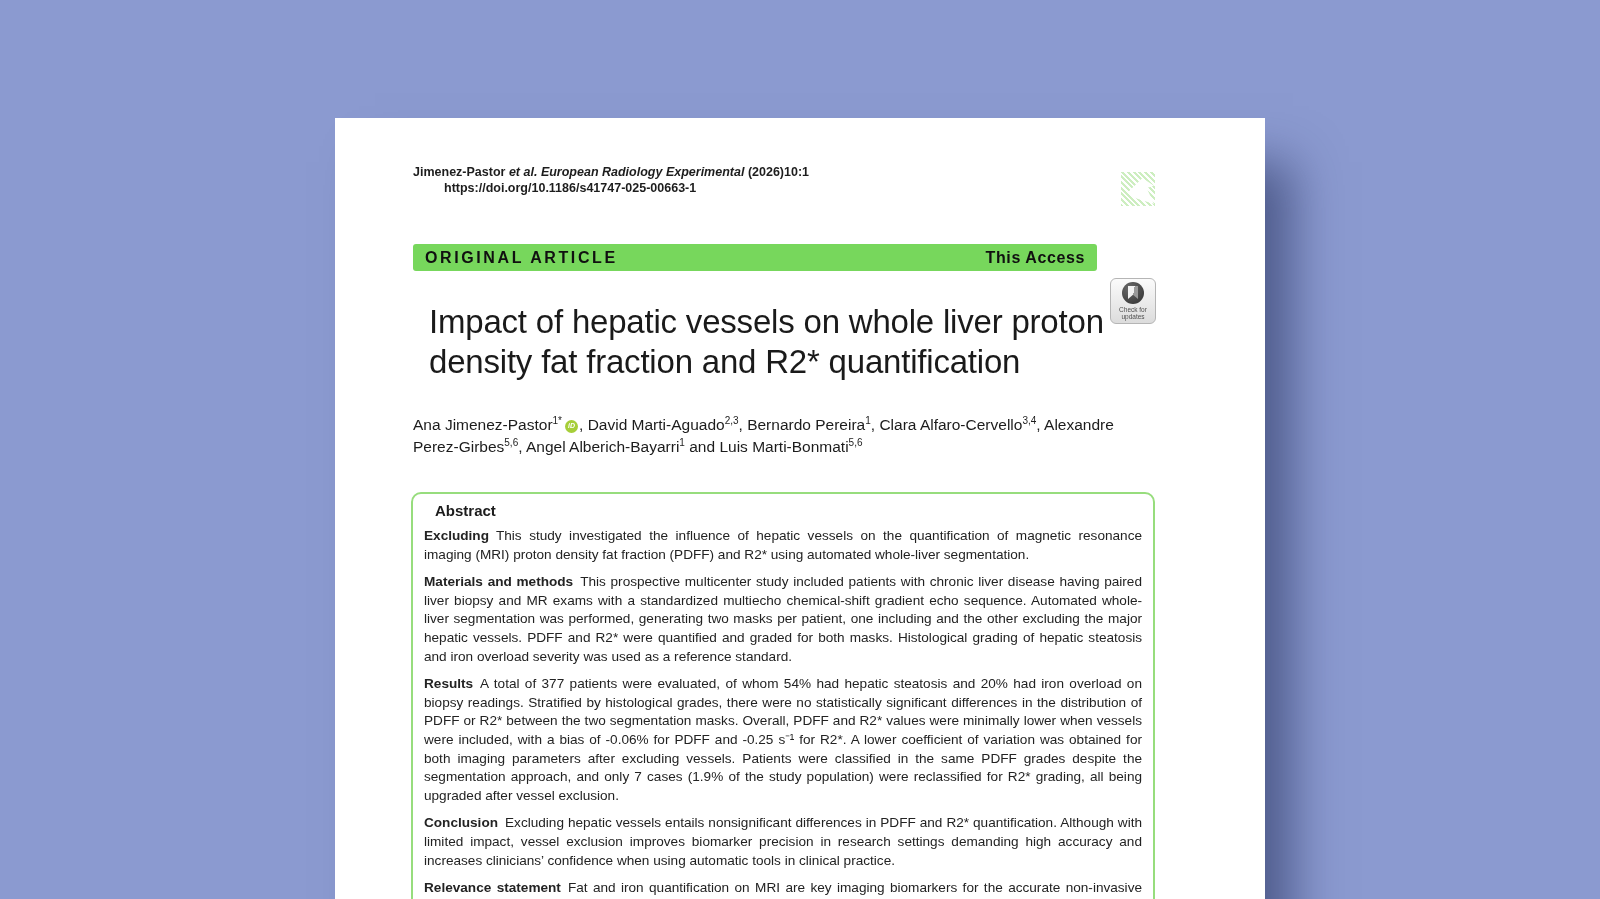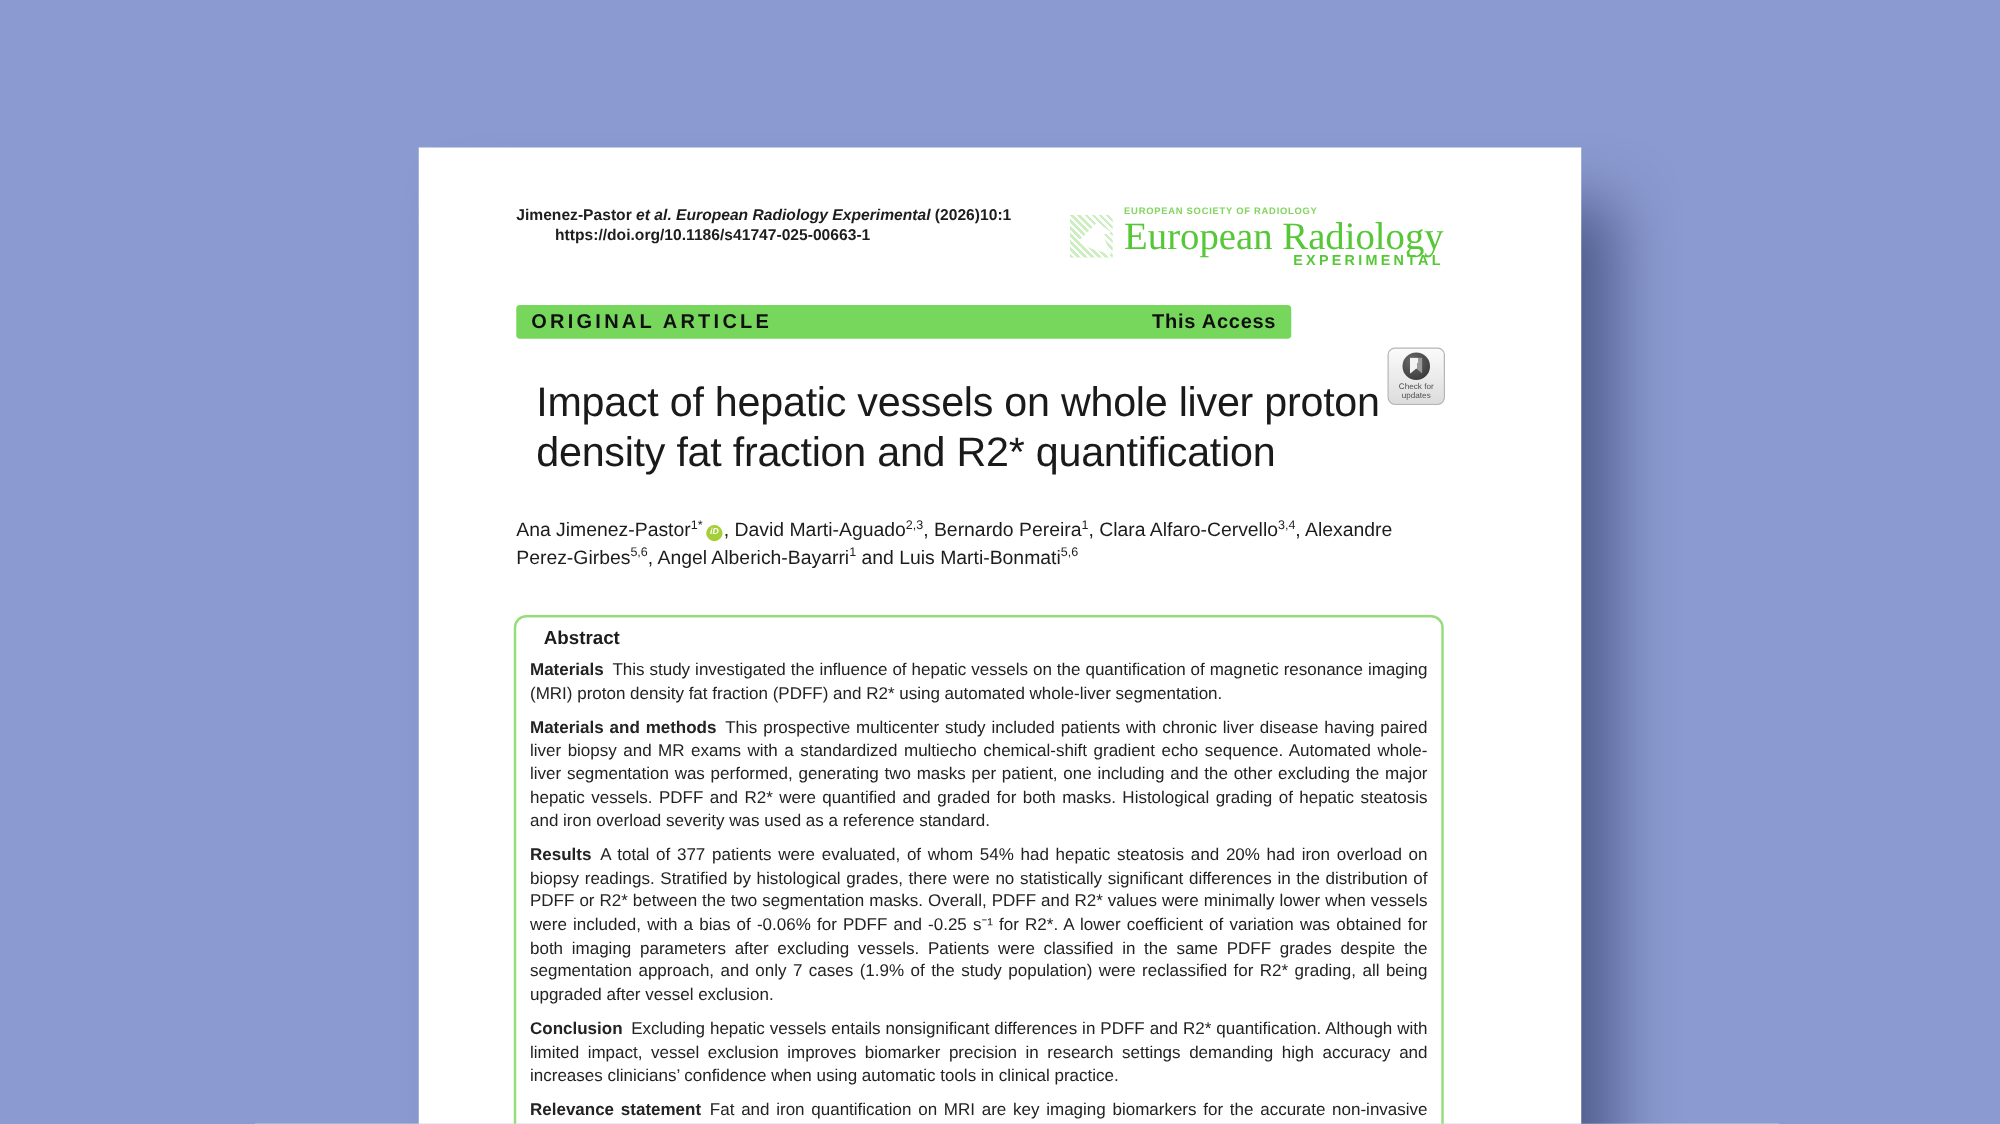--- a/index.html
+++ b/index.html
@@ -33,21 +33,21 @@
     clip-path:polygon(0 55%,55% 0,100% 30%,72% 38%,100% 100%,30% 78%);
   }
   .logo-text{display:flex;flex-direction:column;align-items:flex-start;}
   .logo-society{font-size:7.5px;font-weight:700;letter-spacing:0.6px;color:#82d55f;}
   .logo-name{font-family:"Liberation Serif",serif;font-size:31px;line-height:32px;
              color:#56c737;white-space:nowrap;}
   .logo-edition{font-size:11.5px;font-weight:700;letter-spacing:2.6px;color:#56c737;
                 align-self:flex-end;margin-top:-2px;}
   
   .banner{
-    position:absolute;left:78px;top:126px;width:620px;height:27px;
+    position:absolute;left:78px;top:126px;width:684px;height:27px;
     background:#77d75c;border-radius:3px;
     display:flex;justify-content:space-between;align-items:center;
     padding:10px 12px;box-sizing:border-box;color:#101010;
   }
   .banner-left{font-size:16px;font-weight:700;letter-spacing:2.6px;}
   .banner-right{font-size:16px;font-weight:700;letter-spacing:0.6px;}
   
   .title{
     position:absolute;left:78px;top:168px;width:690px;margin:16px;
     font-size:33px;line-height:40px;font-weight:400;color:#1a1a1a;
@@ -100,25 +100,20 @@
 
 <div class="page">
 
   <div class="cite">
     <div><span>Jimenez-Pastor</span> <span class="it">et al.</span> <span class="it">European Radiology Experimental</span> <span>(2026)10:1</span></div>
     <div class="cite-doi">https://doi.org/10.1186/s41747-025-00663-1</div>
   </div>
 
   <div class="logo">
     <div class="logo-icon"></div>
-    <div class="logo-text">
-      <div class="logo-society">EUROPEAN SOCIETY OF RADIOLOGY</div>
-      <div class="logo-name">European Radiology</div>
-      <div class="logo-edition">EXPERIMENTAL</div>
-    </div>
   </div>
 
   <div class="banner">
     <span class="banner-left">ORIGINAL ARTICLE</span>
     <span class="banner-right">This Access</span>
   </div>
 
   <h1 class="title">Impact of hepatic vessels on whole liver proton density fat fraction and R2* quantification</h1>
 
   <div class="badge">
@@ -126,20 +121,20 @@
     <div class="badge-text">
       <div>Check for</div>
       <div>updates</div>
     </div>
   </div>
 
   <p class="authors"><span>Ana Jimenez-Pastor</span><sup>1*</sup><span class="orcid">iD</span><span>, </span><span>David Marti-Aguado</span><sup>2,3</sup><span>, </span><span>Bernardo Pereira</span><sup>1</sup><span>, </span><span>Clara Alfaro-Cervello</span><sup>3,4</sup><span>, </span><span>Alexandre Perez-Girbes</span><sup>5,6</sup><span>, </span><span>Angel Alberich-Bayarri</span><sup>1</sup><span> and </span><span>Luis Marti-Bonmati</span><sup>5,6</sup></p>
 
   <div class="abstract">
     <h2 class="abs-heading">Abstract</h2>
-    <p class="abs-p"><span class="abs-label">Materials</span><span>This study investigated the influence of hepatic vessels on the quantification of magnetic resonance imaging (MRI) proton density fat fraction (PDFF) and R2* using automated whole-liver segmentation.</span></p>
+    <p class="abs-p"><span class="abs-label">Excluding</span><span>This study investigated the influence of hepatic vessels on the quantification of magnetic resonance imaging (MRI) proton density fat fraction (PDFF) and R2* using automated whole-liver segmentation.</span></p>
     <p class="abs-p"><span class="abs-label">Materials and methods</span><span>This prospective multicenter study included patients with chronic liver disease having paired liver biopsy and MR exams with a standardized multiecho chemical-shift gradient echo sequence. Automated whole-liver segmentation was performed, generating two masks per patient, one including and the other excluding the major hepatic vessels. PDFF and R2* were quantified and graded for both masks. Histological grading of hepatic steatosis and iron overload severity was used as a reference standard.</span></p>
     <p class="abs-p"><span class="abs-label">Results</span><span>A total of 377 patients were evaluated, of whom 54% had hepatic steatosis and 20% had iron overload on biopsy readings. Stratified by histological grades, there were no statistically significant differences in the distribution of PDFF or R2* between the two segmentation masks. Overall, PDFF and R2* values were minimally lower when vessels were included, with a bias of -0.06% for PDFF and -0.25 s⁻¹ for R2*. A lower coefficient of variation was obtained for both imaging parameters after excluding vessels. Patients were classified in the same PDFF grades despite the segmentation approach, and only 7 cases (1.9% of the study population) were reclassified for R2* grading, all being upgraded after vessel exclusion.</span></p>
     <p class="abs-p"><span class="abs-label">Conclusion</span><span>Excluding hepatic vessels entails nonsignificant differences in PDFF and R2* quantification. Although with limited impact, vessel exclusion improves biomarker precision in research settings demanding high accuracy and increases clinicians’ confidence when using automatic tools in clinical practice.</span></p>
     <p class="abs-p"><span class="abs-label">Relevance statement</span><span>Fat and iron quantification on MRI are key imaging biomarkers for the accurate non-invasive assessment of patients with chronic liver disease. Proton density, fat fraction, and R2* quantification show minimal</span></p>
   </div>
 
 </div>
 
 </body></html>

